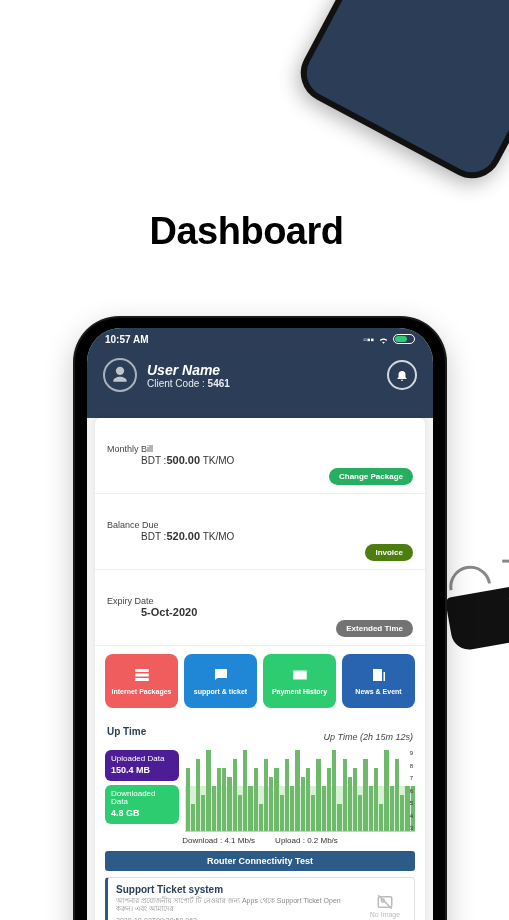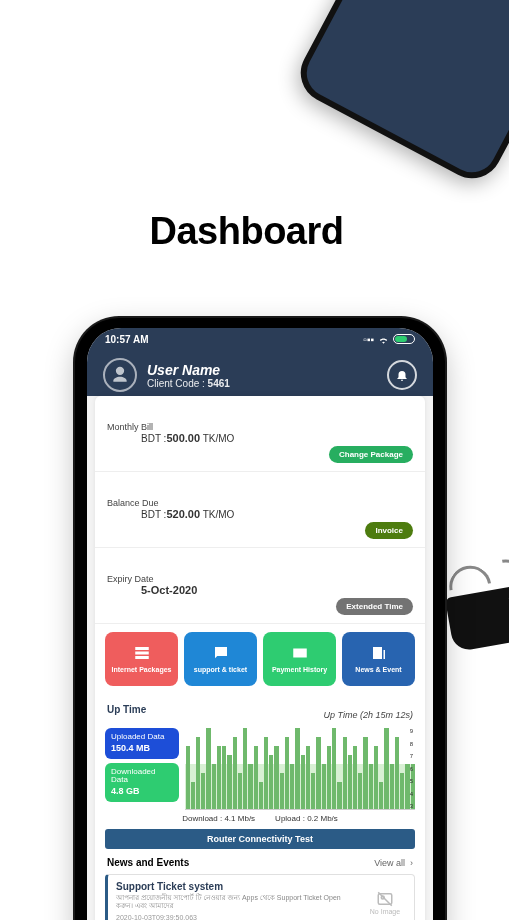--- a/index.html
+++ b/index.html
@@ -105,21 +105,21 @@
   }
   .battery-pill::after {
     content:""; position:absolute; left:1px; top:1px; bottom:1px;
     width: 60%; background: #2ecc71; border-radius: 3px;
   }
 
   
   .app-header {
     background: #2b3d57;
     color: #fff;
-    padding: 8px 16px 4px;
+    padding: 8px 16px 26px;
     display: flex;
     align-items: center;
     gap: 10px;
   }
   .avatar {
     width: 34px; height: 34px;
     border-radius: 50%;
     border: 2px solid rgba(255,255,255,0.6);
     display:flex; align-items:center; justify-content:center;
   }
@@ -201,21 +201,21 @@
   .section-head .right { font-style: italic; font-size: 9px; color:#444;margin-top:12px;}
   .uptime-body {
     display:flex; gap:6px; padding: 4px 10px 2px;
   }
   .data-boxes { width: 74px; display:flex; flex-direction:column; gap:4px;}
   .dbox {
     border-radius: 6px; color:#fff; padding: 5px 6px;
     font-size: 8px; line-height:1.1;
   }
   .dbox .dv { font-weight:800; font-size: 9px; margin-top:2px;}
-  .db-red { background:#1d4ed8;}
+  .db-red { background:#4c1d95;}
   .db-green { background:#2ecc71;}
   .chart {
     flex:1; height: 82px;
     background: linear-gradient(to top, #d8f0d4 0%, #d8f0d4 55%, transparent 55%);
     border-bottom: 1px solid #ccc;
     position:relative;
     overflow:hidden;
   }
   .chart .spikes {
     position:absolute; inset:0;
@@ -452,24 +452,20 @@
         </div>
       </div>
 
       <div class="speed-row">
         <span><span>Download :</span> <span>4.1 Mb/s</span></span>
         <span><span>Upload :</span> <span>0.2 Mb/s</span></span>
       </div>
 
       <div class="router-bar">Router Connectivity Test</div>
 
-      <div class="news-head">
-        <span class="l">News and Events</span>
-        <span class="r"><span>View all</span> &nbsp;›</span>
-      </div>
 
       <div class="news-card">
         <div class="news-text">
           <div class="news-title">Support Ticket system</div>
           <div class="news-body">আপনার প্রয়োজনীয় সাপোর্ট টি নেওয়ার জন্য Apps থেকে Support Ticket Open করুন। এবং আমাদের</div>
           <div class="news-date">2020-10-03T09:39:50.063</div>
         </div>
         <div class="noimg">
           <svg viewBox="0 0 24 24">
               <rect x="3" y="5" width="18" height="14" rx="2"></rect>

